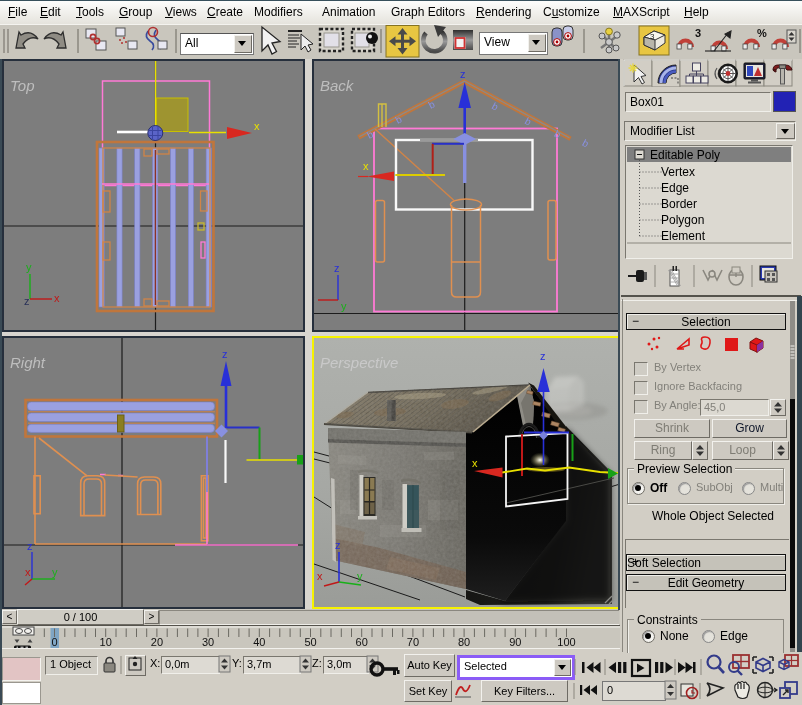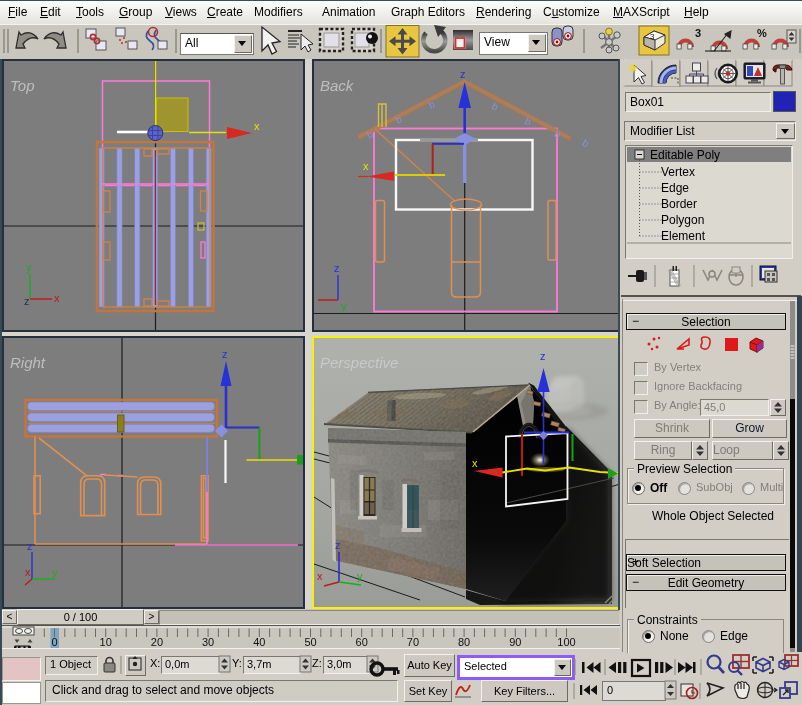--- a/index.html
+++ b/index.html
@@ -686,23 +686,20 @@
       </div>
   <div class="btn" style="left:404px;top:5px;width:49px;height:21px;text-align:center;font-size:11px;line-height:21px;">Auto Key</div>
   <div class="abs" style="left:457px;top:6px;width:112px;height:19px;background:#FFF;border:3px solid #8b5cf6;">
     <span style="position:absolute;left:4px;top:2px;font-size:11px;">Selected</span>
     <div class="btn" style="left:94px;top:1px;width:15px;height:15px;background:#CDC9C1;">
           <div style="position:absolute;left:3px;top:5px;width:0;height:0;border:4px solid transparent;border-top:5px solid #000;"></div>
         </div>
   </div>
   <div class="btn" style="left:404px;top:31px;width:46px;height:20px;text-align:center;font-size:11px;line-height:20px;">Set Key</div>
   <div class="btn" style="left:481px;top:31px;width:85px;height:20px;text-align:center;font-size:11px;line-height:20px;">Key Filters...</div>
-  <div class="sunk" style="left:45px;top:31px;width:351px;height:20px;background:#CFCCC4;">
-        <span style="position:absolute;left:6px;top:2px;font-size:12px;">Click and drag to select and move objects</span>
-      </div>
   <div class="abs" style="left:602px;top:32px;width:62px;height:18px;background:#DDDAD3;border:1px solid #777;">
         <span style="position:absolute;left:4px;top:2px;font-size:11px;">0</span>
       </div>
   <svg width="802" height="57" style="position:absolute;left:0;top:0;pointer-events:none">
 
     <g transform="translate(103,8)">
           <rect x="1" y="6" width="11" height="9" rx="1" fill="#8A877F" stroke="#333"></rect>
           <path d="M3 6 V4 a3.5 3.5 0 0 1 7 0 V6" fill="none" stroke="#333" stroke-width="1.6"></path>
         </g>
 
@@ -1029,21 +1026,21 @@
         </div>
 
     <div class="btn" style="left:14px;top:120px;width:74px;height:17px;text-align:center;line-height:17px;color:#7E7C74;">Shrink</div>
     <div class="btn" style="left:92px;top:120px;width:73px;height:17px;text-align:center;line-height:17px;color:#0f172a;">Grow</div>
     <div class="btn" style="left:14px;top:142px;width:56px;height:17px;text-align:center;line-height:17px;color:#7E7C74;">Ring</div>
     <div class="btn" style="left:72px;top:142px;width:14px;height:17px;">
           <svg width="14" height="17">
             <path d="M7 3 l-4 4.5 h8 Z M7 14 l-4 -4.5 h8 Z" fill="#333"></path>
           </svg>
         </div>
-    <div class="btn" style="left:92px;top:142px;width:59px;height:17px;line-height:17px;color:#7E7C74;">Loop</div>
+    <div class="btn" style="left:92px;top:142px;width:59px;height:17px;text-align:center;line-height:17px;color:#7E7C74;">Loop</div>
     <div class="btn" style="left:153px;top:142px;width:14px;height:17px;">
           <svg width="14" height="17">
             <path d="M7 3 l-4 4.5 h8 Z M7 14 l-4 -4.5 h8 Z" fill="#333"></path>
           </svg>
         </div>
 
     <div class="abs" style="left:7px;top:169px;width:155px;height:34px;border:1px solid #8A877F;box-shadow:1px 1px 0 #F0EFEA,inset 1px 1px 0 #F0EFEA;"></div>
     <div class="abs" style="left:14px;top:163px;background:#D2CEC5;padding:0 3px;">Preview Selection</div>
     <div class="abs" style="left:12px;top:183px;width:11px;height:11px;border-radius:50%;background:#F4F3EF;border:1px solid #6E6B64;box-shadow:inset 1px 1px 1px #999;"></div>
     <div class="abs" style="left:15px;top:186px;width:6px;height:6px;border-radius:50%;background:#000;"></div>

